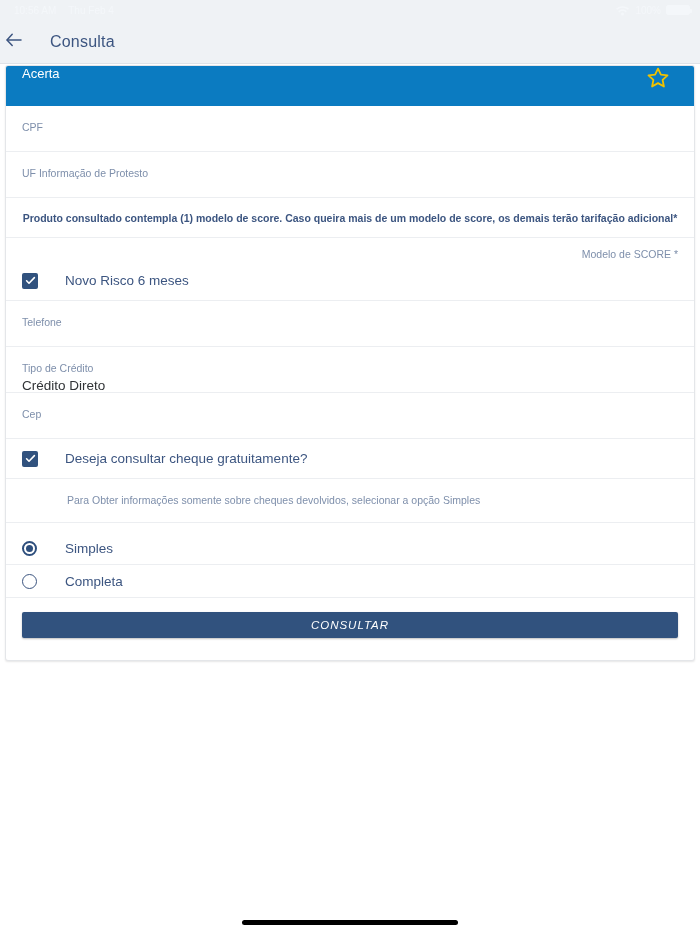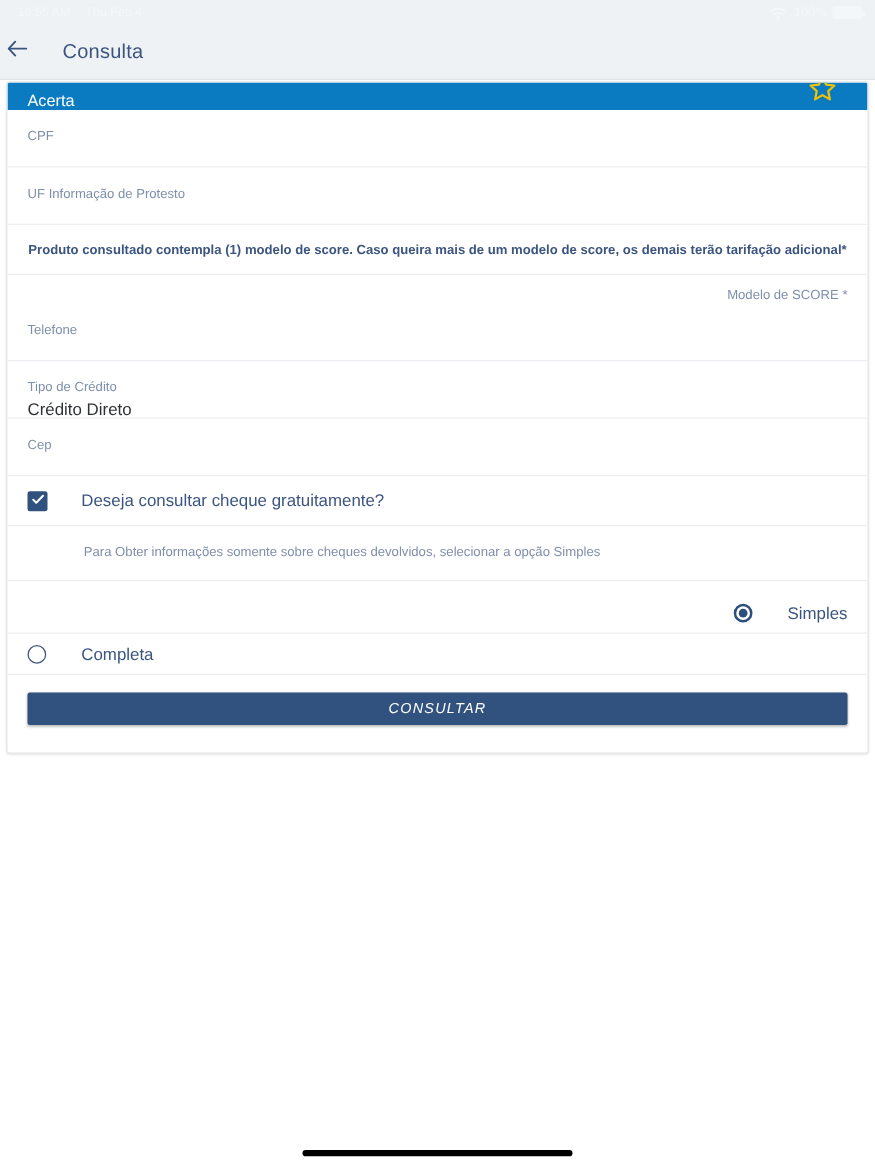--- a/index.html
+++ b/index.html
@@ -75,23 +75,23 @@
     width: 690px;
     background: #ffffff;
     border: 1px solid #e4e6e9;
     border-radius: 3px;
     box-shadow: 0 1px 2px rgba(0,0,0,.10);
     overflow: hidden;
   }
 
   .card-header {
     background: #0b7bc1;
-    height: 22px;
-    display: flex;
-    align-items: flex-end;
+    height: 40px;
+    display: flex;
+    align-items: flex-start;
     padding: 0 24px 0 16px;
   }
   .card-header-title {
     color: #ffffff;
     font-size: 13px;
   }
   .star-btn {
     margin-left: auto;
     cursor: pointer;
     display: flex;
@@ -286,52 +286,62 @@
   <div class="field">
     <div class="field-label">UF Informação de Protesto</div>
     <div class="field-value"></div>
   </div>
 
   <div class="note">
     <div class="note-text">Produto consultado contempla (1) modelo de score. Caso queira mais de um modelo de score, os demais terão tarifação adicional*</div>
   </div>
 
   <div class="group-label">Modelo de SCORE *</div>
-
-  <div class="field">
-    <div class="field-label">Telefone</div>
-    <div class="field-value"></div>
-  </div>
-
-  <div class="field">
-    <div class="field-label">Tipo de Crédito</div>
-    <div class="field-value">Crédito Direto</div>
-  </div>
-
-  <div class="field">
-    <div class="field-label">Cep</div>
-    <div class="field-value"></div>
-  </div>
-
   <div class="check-row bordered cb-tall">
     <span class="checkbox">
       <span>
         <svg width="11" height="11" viewBox="0 0 11 11">
           <path d="M1.6 5.8 4 8.2 9.4 2.6" fill="none" stroke="#ffffff" stroke-width="1.6" stroke-linecap="round" stroke-linejoin="round"></path>
         </svg>
       </span>
     </span>
+    <span class="check-label">Novo Risco 6 meses</span>
+  </div>
+
+  <div class="field">
+    <div class="field-label">Telefone</div>
+    <div class="field-value"></div>
+  </div>
+
+  <div class="field">
+    <div class="field-label">Tipo de Crédito</div>
+    <div class="field-value">Crédito Direto</div>
+  </div>
+
+  <div class="field">
+    <div class="field-label">Cep</div>
+    <div class="field-value"></div>
+  </div>
+
+  <div class="check-row bordered cb-tall">
+    <span class="checkbox">
+      <span>
+        <svg width="11" height="11" viewBox="0 0 11 11">
+          <path d="M1.6 5.8 4 8.2 9.4 2.6" fill="none" stroke="#ffffff" stroke-width="1.6" stroke-linecap="round" stroke-linejoin="round"></path>
+        </svg>
+      </span>
+    </span>
     <span class="check-label">Deseja consultar cheque gratuitamente?</span>
   </div>
 
   <div class="hint">
     <div class="hint-text">Para Obter informações somente sobre cheques devolvidos, selecionar a opção Simples</div>
   </div>
 
-  <div class="radio-row" style="margin-top:9px;justify-content:flex-end;">
+  <div class="radio-row" style="margin-top:9px;">
     <span class="radio">
       <span class="radio-dot"></span>
     </span>
     <span class="radio-label">Simples</span>
   </div>
   <div class="radio-row">
     <span class="radio unchecked"></span>
     <span class="radio-label">Completa</span>
   </div>
 

